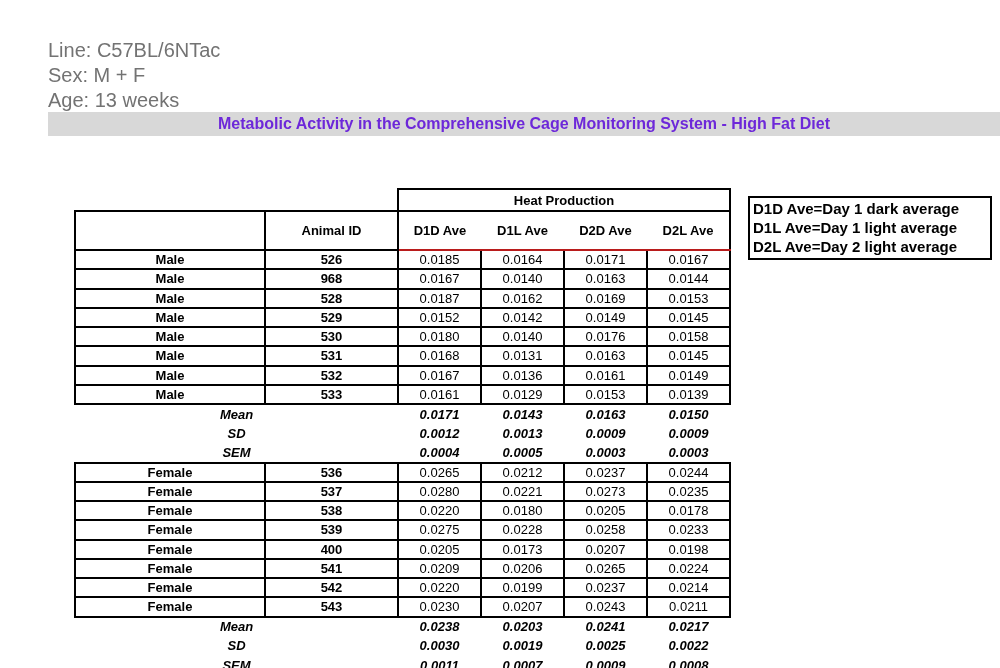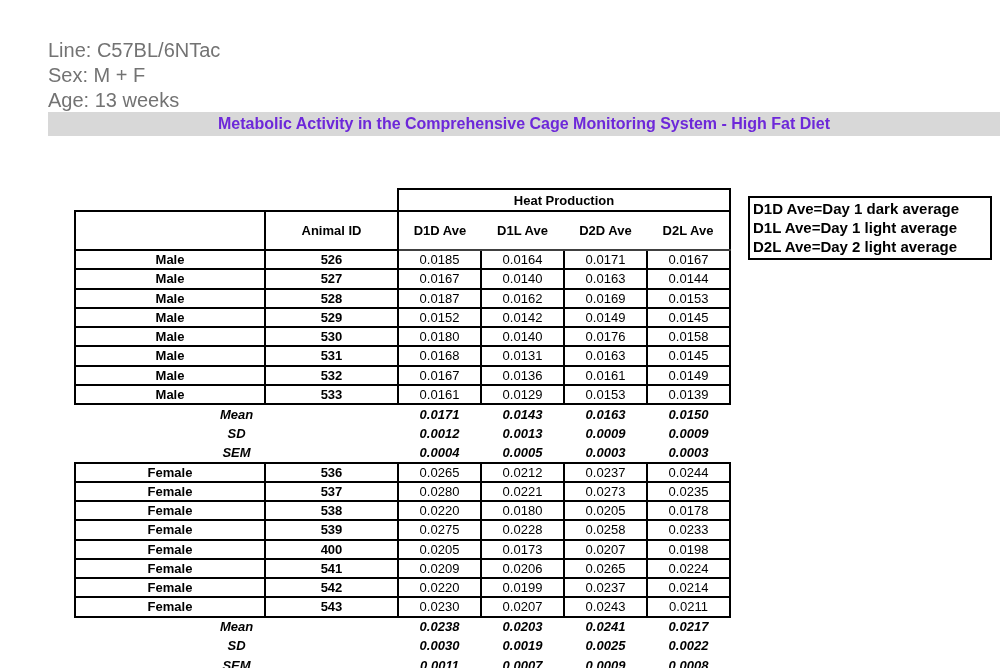--- a/index.html
+++ b/index.html
@@ -31,21 +31,21 @@
     padding:0;margin:0;white-space:nowrap;overflow:hidden;
     text-align:center;vertical-align:middle;font-size:13px;color:#000;
   }
   tr.gh{height:22px}
   tr.hr2{height:39px}
   tr.dr{height:19.25px}
   tr.sr{height:19.5px}
   td.spacer{border:none;}
   td.ghead{border:2px solid #000;font-weight:bold;font-size:14px;}
   td.hd{border:2px solid #000;font-weight:bold;font-size:13.5px;}
-  td.dh{border-top:2px solid #000;border-bottom:2px solid #404040;border-left:none;border-right:none;
+  td.dh{border-top:2px solid #000;border-bottom:2px solid #b91c1c;border-left:none;border-right:none;
         font-weight:bold;font-size:13.5px;}
   td.dh.first{border-left:2px solid #000;}
   td.dh.last{border-right:2px solid #000;}
   td.sex,td.id{border:2px solid #000;font-weight:bold;}
   td.val{border:2px solid #000;color:#3f3f3f;font-size:13.5px;}
   td.sl{border:none;font-weight:bold;font-style:italic;text-align:right;padding-right:46px;}
   td.sv{border:none;font-weight:bold;font-style:italic;}
 </style>
 </head>
 <body>
@@ -93,21 +93,21 @@
     <tr class="dr">
         <td class="sex">Male</td>
         <td class="id">526</td>
         <td class="val">0.0185</td>
         <td class="val">0.0164</td>
         <td class="val">0.0171</td>
         <td class="val">0.0167</td>
       </tr>
     <tr class="dr">
         <td class="sex">Male</td>
-        <td class="id">527</td>
+        <td class="id">968</td>
         <td class="val">0.0167</td>
         <td class="val">0.0140</td>
         <td class="val">0.0163</td>
         <td class="val">0.0144</td>
       </tr>
     <tr class="dr">
         <td class="sex">Male</td>
         <td class="id">528</td>
         <td class="val">0.0187</td>
         <td class="val">0.0162</td>

